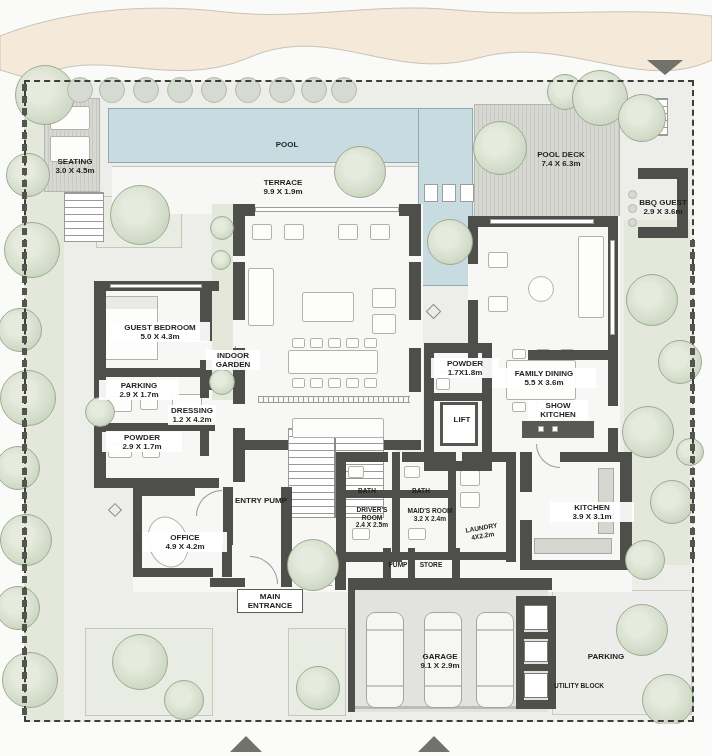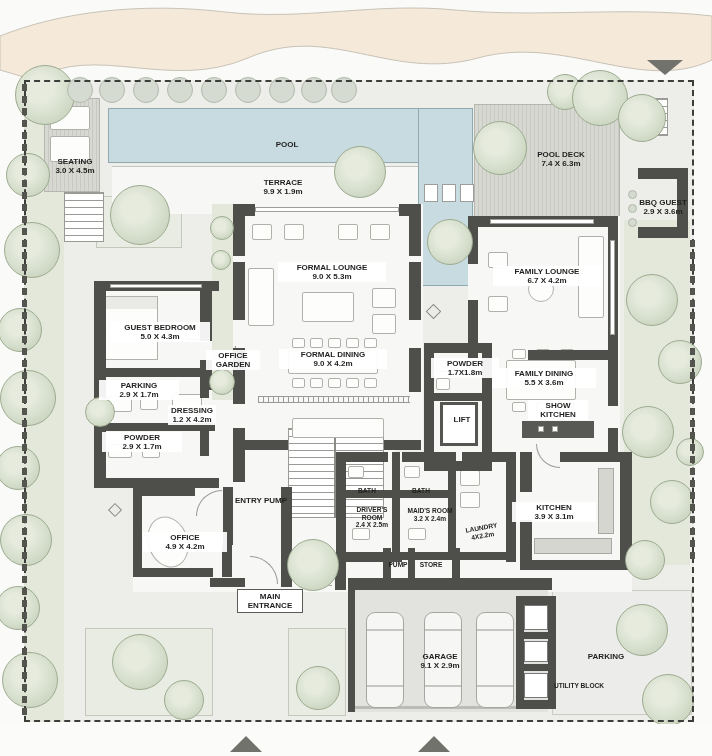--- a/index.html
+++ b/index.html
@@ -315,38 +315,26 @@
       <span>9.9 X 1.9m</span>
     </b>
   <b class="lbl" style="left:516px;top:150px;width:90px">
       <span>POOL DECK</span>
       <span>7.4 X 6.3m</span>
     </b>
   <b class="lbl" style="left:631px;top:198px;width:64px">
       <span>BBQ GUEST</span>
       <span>2.9 X 3.6m</span>
     </b>
-  <b class="lbl chip" style="left:278px;top:262px;width:104px">
-      <span>FORMAL LOUNGE</span>
-      <span>9.0 X 5.3m</span>
-    </b>
-  <b class="lbl chip" style="left:493px;top:266px;width:104px">
-      <span>FAMILY LOUNGE</span>
-      <span>6.7 X 4.2m</span>
-    </b>
   <b class="lbl chip" style="left:110px;top:322px;width:96px">
       <span>GUEST BEDROOM</span>
       <span>5.0 X 4.3m</span>
     </b>
   <b class="lbl chip" style="left:206px;top:350px;width:50px">
-      <span>OFFICE GARDEN</span>
-    </b>
-  <b class="lbl chip" style="left:279px;top:349px;width:104px">
-      <span>FORMAL DINING</span>
-      <span>9.0 X 4.2m</span>
+      <span>INDOOR GARDEN</span>
     </b>
   <b class="lbl chip" style="left:99px;top:380px;width:76px">
       <span>PARKING</span>
       <span>2.9 X 1.7m</span>
     </b>
   <b class="lbl chip" style="left:168px;top:405px;width:44px">
       <span>DRESSING</span>
       <span>1.2 X 4.2m</span>
     </b>
   <b class="lbl chip" style="left:102px;top:432px;width:76px">
@@ -394,21 +382,21 @@
   <b class="lbl sm" style="left:454px;top:524px;width:56px;transform:rotate(-10deg)">
       <span>LAUNDRY</span>
       <span>4X2.2m</span>
     </b>
   <b class="lbl sm" style="left:378px;top:561px;width:40px">
       <span>PUMP</span>
     </b>
   <b class="lbl sm" style="left:411px;top:561px;width:40px">
       <span>STORE</span>
     </b>
-  <b class="lbl chip" style="left:512px;top:502px;width:80px">
+  <b class="lbl chip" style="left:550px;top:502px;width:80px">
       <span>KITCHEN</span>
       <span>3.9 X 3.1m</span>
     </b>
   <b class="lbl" style="left:398px;top:652px;width:84px">
       <span>GARAGE</span>
       <span>9.1 X 2.9m</span>
     </b>
   <b class="lbl" style="left:576px;top:652px;width:60px">
       <span>PARKING</span>
     </b>

